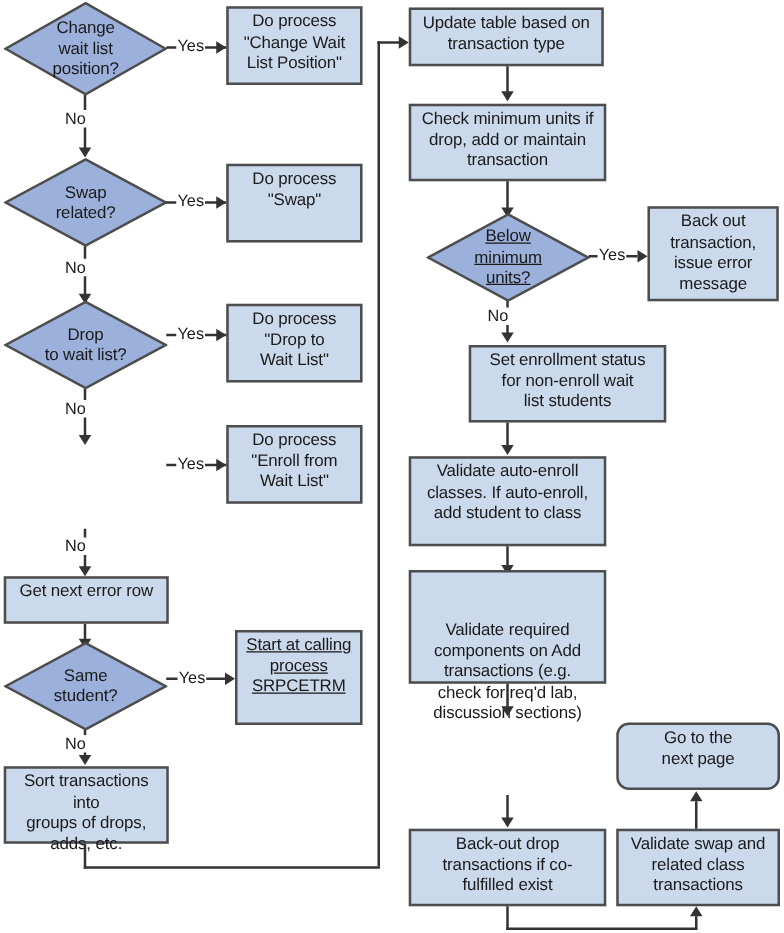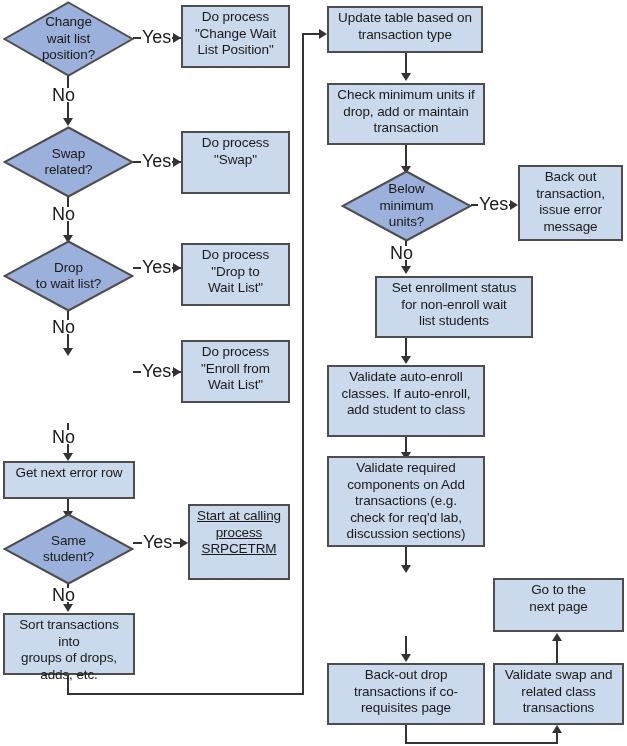--- a/index.html
+++ b/index.html
@@ -81,21 +81,21 @@
     border-right: 5px solid transparent;
     border-bottom: 8px solid #333333;
   }
   .arrow-right {
     border-top: 5px solid transparent;
     border-bottom: 5px solid transparent;
     border-left: 8px solid #333333;
   }
   .edge-label {
     position: absolute;
-    font-size: 18px;
+    font-size: 13px;
     line-height: 14px;
     color: #1a1a1a;
     background: #ffffff;
     padding: 0 1px;
     white-space: nowrap;
   }
 </style>
 </head>
 <body>
 
@@ -237,21 +237,21 @@
 transaction</span>
   </div>
 
   <div class="line-v" style="left:405px; top:145px; width:2px; height:25px;"></div>
   <div class="arrow arrow-down" style="left:401px; top:166px;"></div>
 
   <div class="diamond-wrap" style="left:341px; top:170px; width:131px; height:72px;">
     <svg width="131" height="72" viewBox="0 0 131 72">
       <polygon points="65.5,1.5 129.5,36 65.5,70.5 1.5,36" fill="#9bb0db" stroke="#4d4d4d" stroke-width="2"></polygon>
     </svg>
-    <div class="diamond-label" style="white-space:pre-line;">Below
+    <div class="diamond-label" style="white-space:pre-line;text-decoration:underline;">Below
 minimum
 units?</div>
   </div>
 
   <div class="node box" style="left:518px; top:165px; width:105px; height:76px;">
     <span style="white-space:pre-line;">Back out
 transaction,
 issue error
 message</span>
   </div>
@@ -276,47 +276,47 @@
   <div class="node box" style="left:327px; top:365px; width:158px; height:72px;">
     <span style="white-space:pre-line;">Validate auto-enroll
 classes.  If auto-enroll,
 add student to class</span>
   </div>
 
   <div class="line-v" style="left:405px; top:437px; width:2px; height:19px;"></div>
   <div class="arrow arrow-down" style="left:401px; top:452px;"></div>
 
   <div class="node box" style="left:327px; top:456px; width:158px; height:91px;">
-    <span style="white-space:pre-line;">Validate required
+    <span style="white-space:pre-line;margin-top:36px;">Validate required
 components on Add
 transactions (e.g.
 check for req'd lab,
 discussion sections)</span>
   </div>
 
   <div class="line-v" style="left:405px; top:547px; width:2px; height:22px;"></div>
   <div class="arrow arrow-down" style="left:401px; top:565px;"></div>
 
 
   <div class="line-v" style="left:405px; top:636px; width:2px; height:22px;"></div>
   <div class="arrow arrow-down" style="left:401px; top:654px;"></div>
 
   <div class="node box" style="left:327px; top:663px; width:158px; height:62px;">
     <span style="white-space:pre-line;">Back-out drop
 transactions if co-
-requisites page</span>
+fulfilled exist</span>
   </div>
 
   <div class="node box" style="left:493px; top:663px; width:131px; height:62px;">
     <span style="white-space:pre-line;">Validate swap and
 related class
 transactions</span>
   </div>
 
-  <div class="node box" style="left:493px; top:578px; width:131px; height:54px;">
+  <div class="node box" style="left:493px; top:578px; width:131px; height:54px;border-radius:10px;">
     <span style="white-space:pre-line;">Go to the
 next page</span>
   </div>
 
   <div class="line-v" style="left:405px; top:725px; width:2px; height:19px;"></div>
   <div class="line-h" style="left:405px; top:742px; width:153px;"></div>
   <div class="line-v" style="left:556px; top:733px; width:2px; height:10px;"></div>
   <div class="arrow arrow-up" style="left:552px; top:725px;"></div>
 
   <div class="line-v" style="left:556px; top:641px; width:2px; height:22px;"></div>

